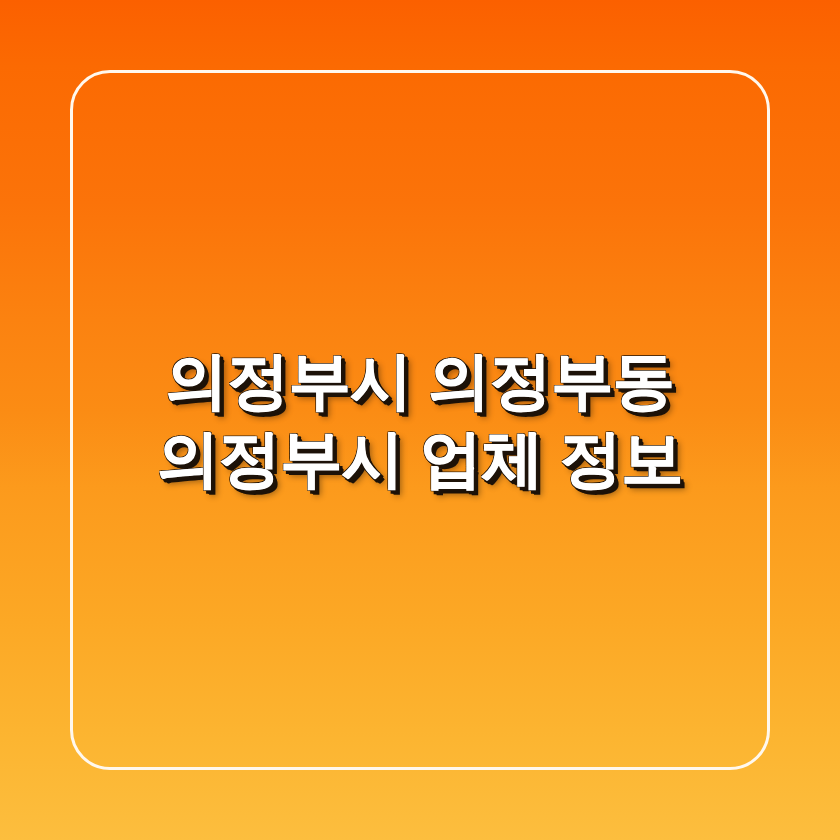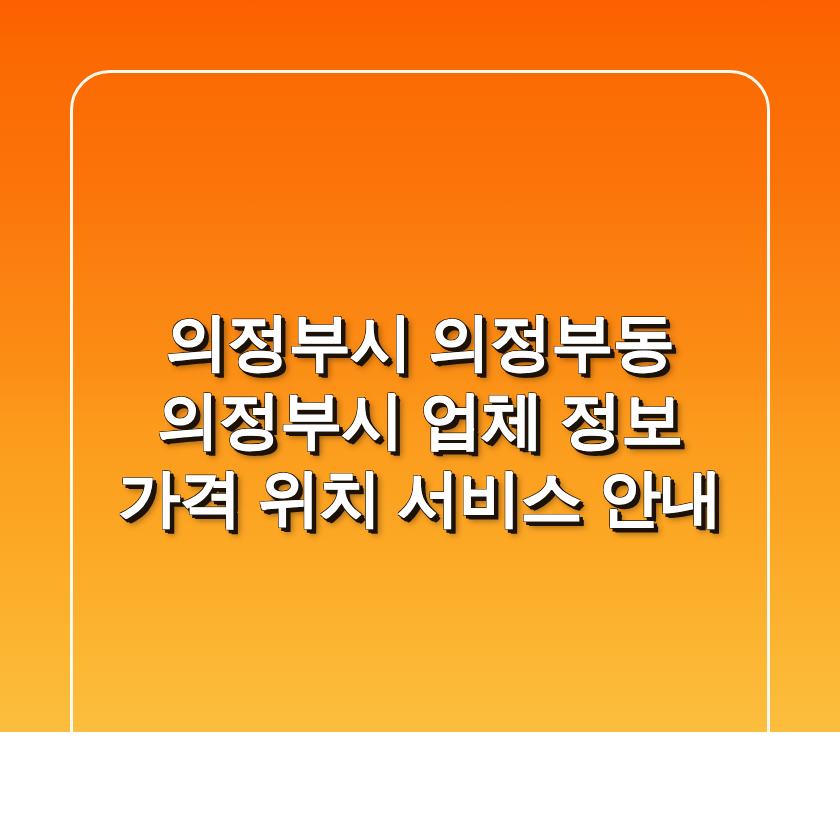--- a/index.html
+++ b/index.html
@@ -12,21 +12,21 @@
   }
 
   body {
     font-family: "Liberation Sans", "DejaVu Sans", sans-serif;
   }
 
   
   .poster {
     position: relative;
     width: 840px;
-    height: 732px;
+    height: 840px;
     box-sizing: border-box;
     background: linear-gradient(
         180deg,
         #fb6000   0%,
         #fb6a02   8%,
         #fb7309  24%,
         #fb8210  38%,
         #fb8c14  49%,
         #fc9a1c  58%,
         #fca825  74%,
@@ -94,17 +94,16 @@
 <div class="poster">
 
   <div class="frame"></div>
 
   <div class="headline">
 
     <span class="headline-line">의정부시 의정부동</span>
 
     <span class="headline-line">의정부시 업체 정보</span>
 
-    <span class="headline-line">가격 위치 서비스 안내</span>
 
   </div>
 
 </div>
 
 </body></html>

